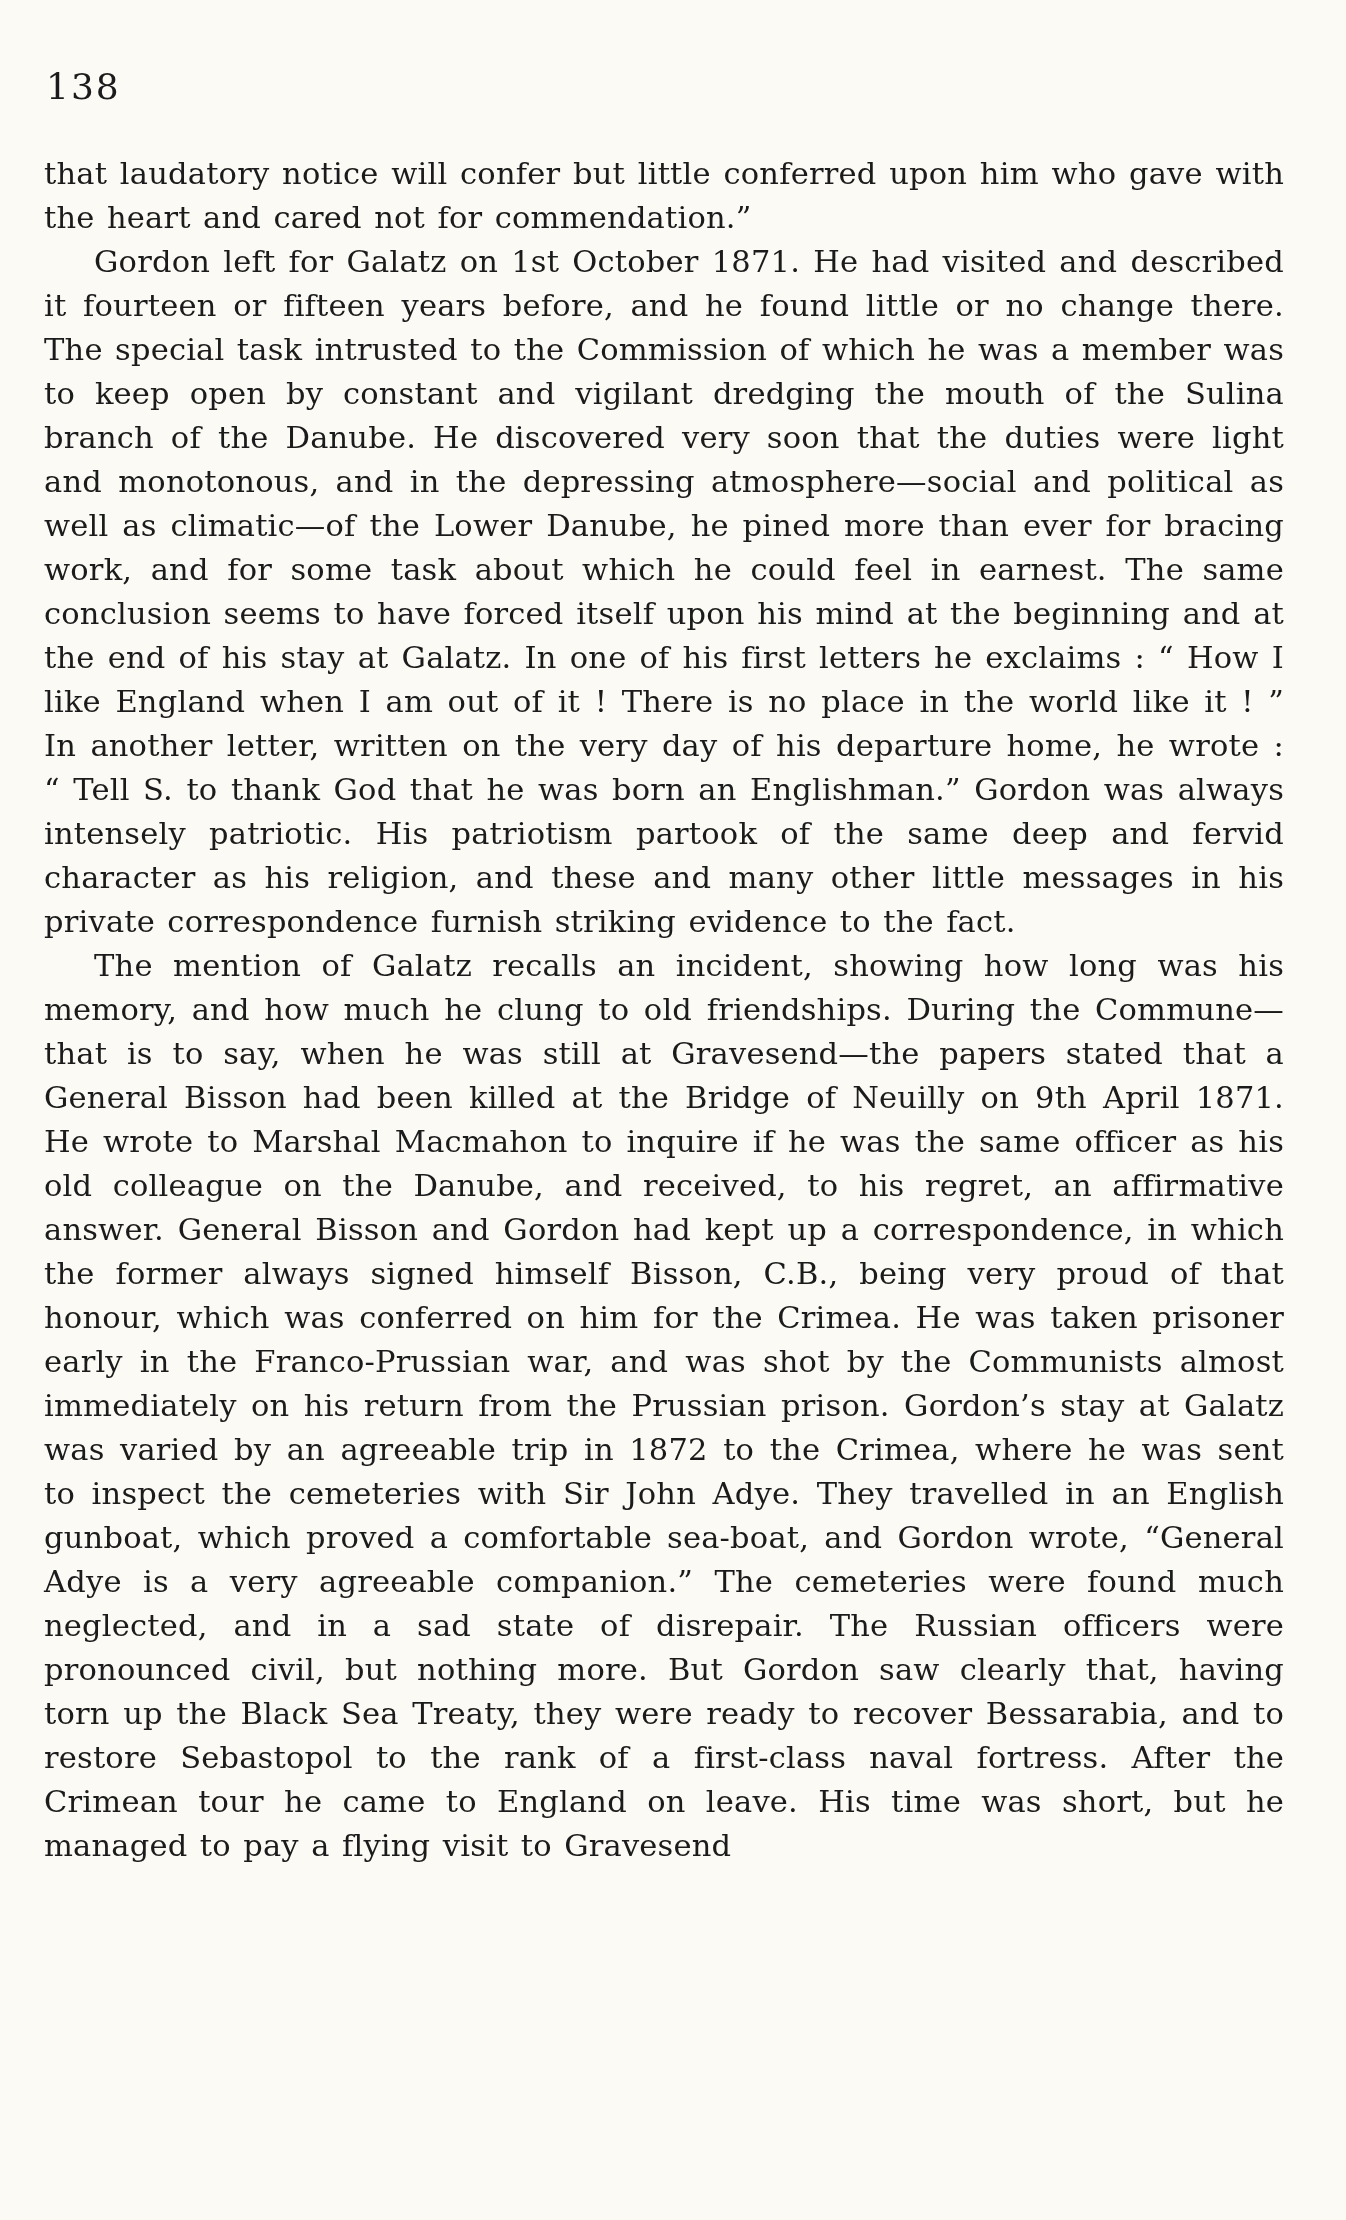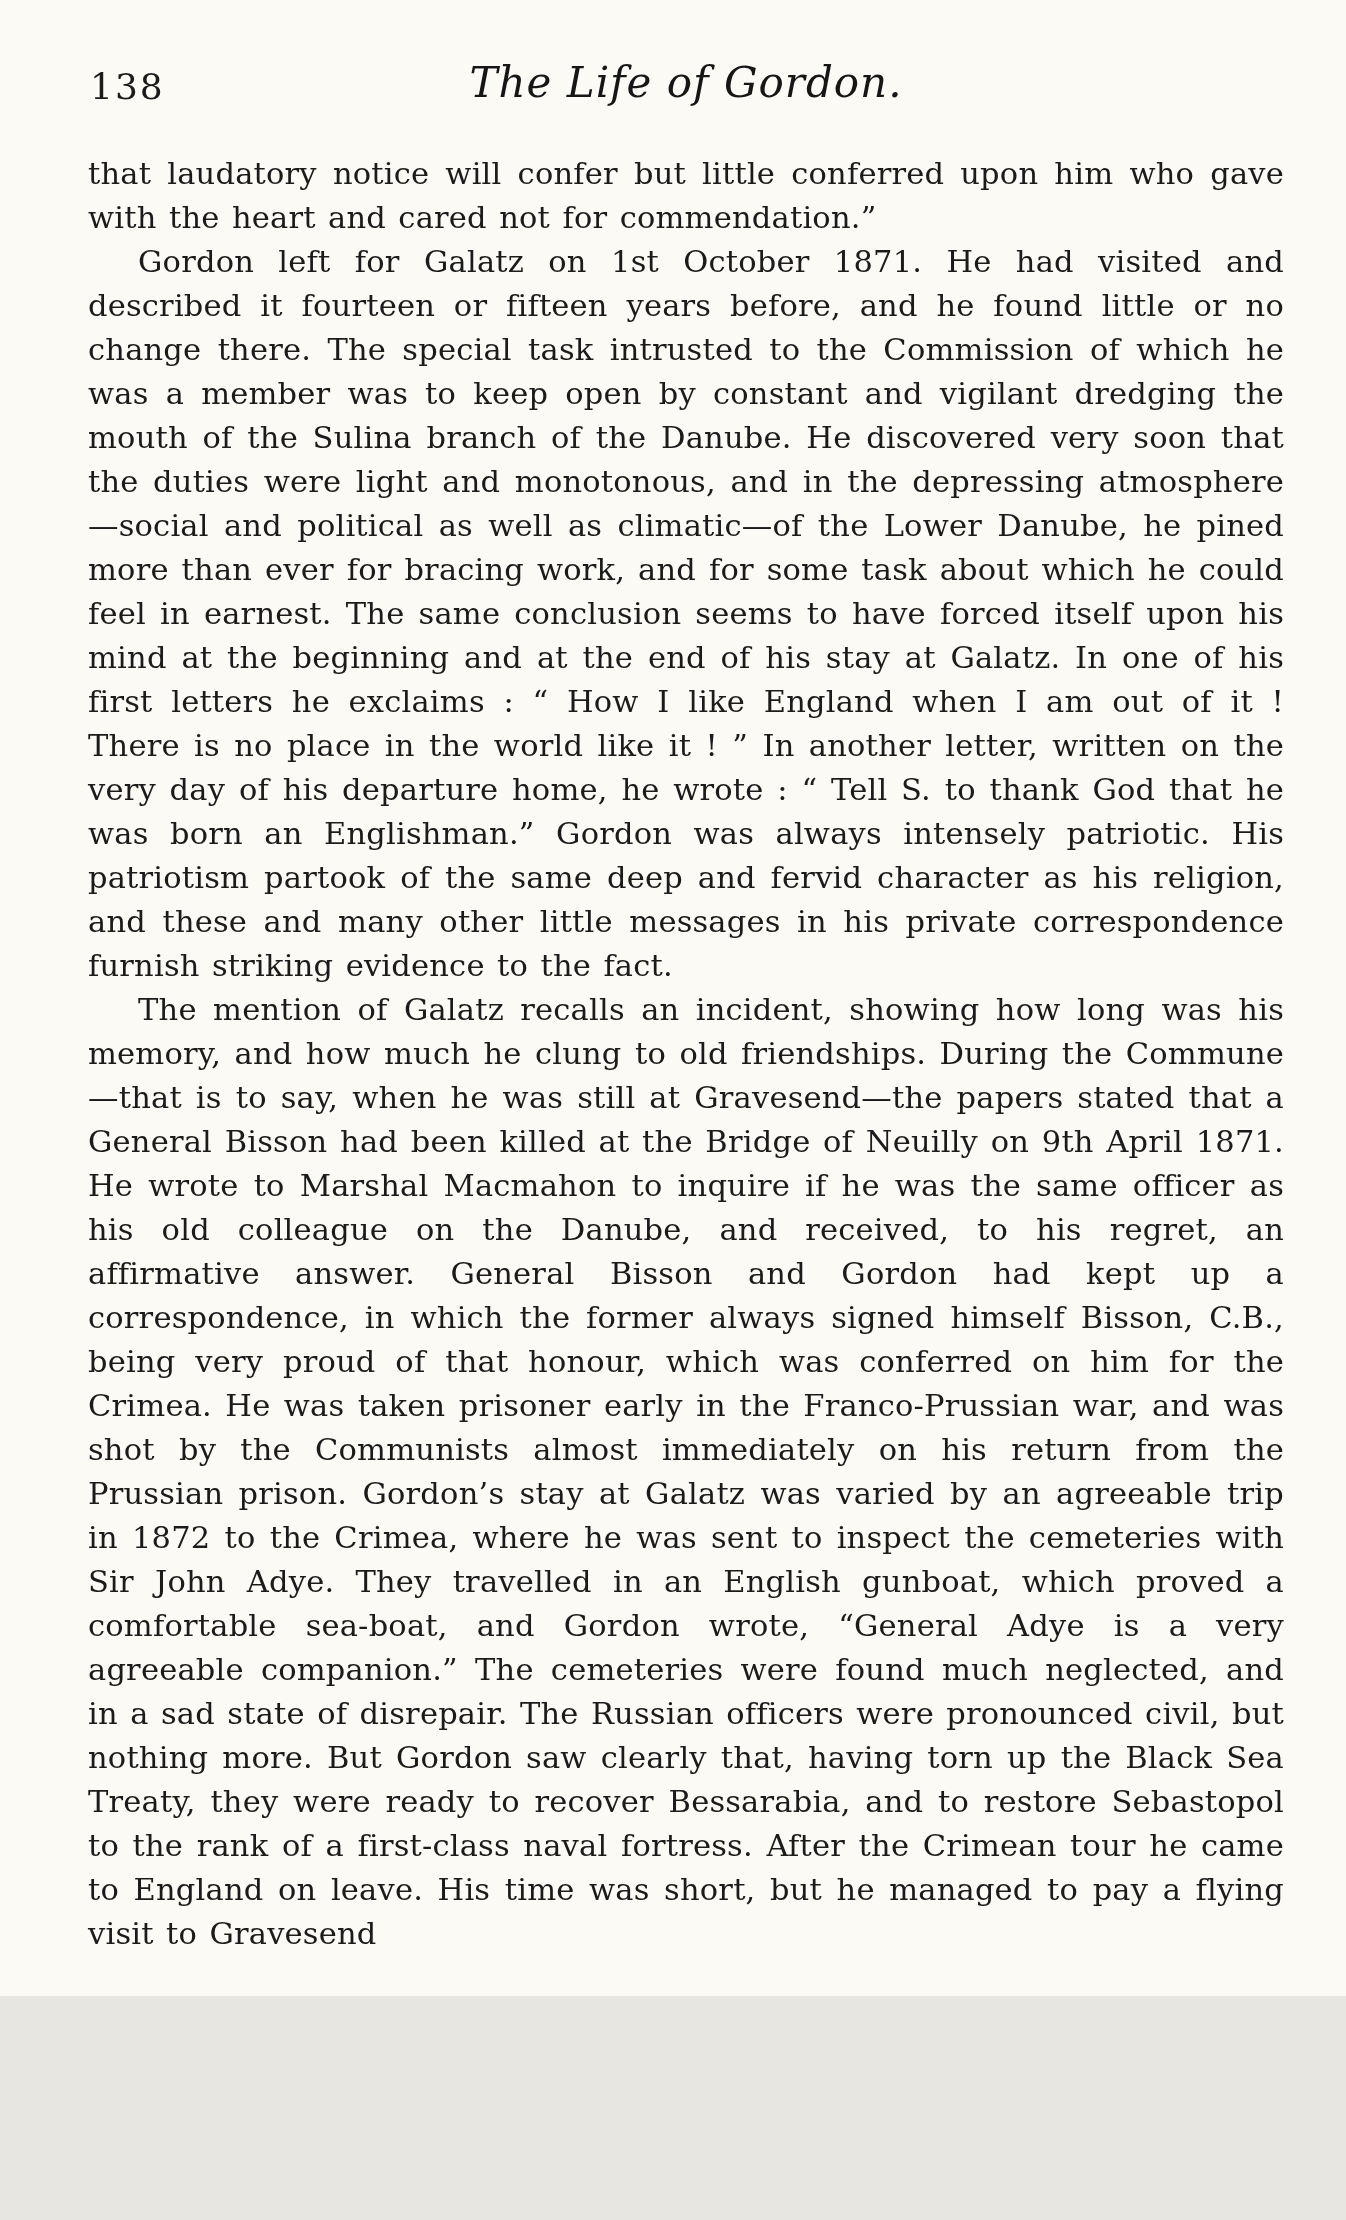--- a/index.html
+++ b/index.html
@@ -3,27 +3,27 @@
 <meta charset="utf-8">
 <style>
   html, body {
     margin: 0;
     padding: 0;
     background: #e8e6e0;
   }
   .page {
     position: relative;
     width: 1346px;
-    height: 1996px;
+    height: 2220px;
     margin: 0 auto;
     box-sizing: border-box;
     background: #fbfaf5;
     color: #1b1b1b;
     font-family: "DejaVu Serif", "Liberation Serif", serif;
-    padding: 58px 62px 40px 88px;
+    padding: 58px 62px 40px 44px;
     overflow: hidden;
   }
   .page-header {
     position: relative;
     height: 64px;
     margin-bottom: 30px;
   }
   .page-number {
     position: absolute;
     left: 2px;
@@ -57,21 +57,20 @@
   .para.no-indent {
     text-indent: 0;
   }
 </style>
 </head>
 <body>
 
 <div class="page">
   <header class="page-header">
     <span class="page-number">138</span>
-    <span class="running-title">The Life of Gordon.</span>
   </header>
 
   <main class="page-body">
     <p class="para no-indent">that laudatory notice will confer but little conferred upon him who gave with the heart and cared not for commendation.”</p>
     <p class="para">Gordon left for Galatz on 1st October 1871.  He had visited and described it fourteen or fifteen years before, and he found little or no change there.  The special task intrusted to the Commission of which he was a member was to keep open by constant and vigilant dredging the mouth of the Sulina branch of the Danube.  He discovered very soon that the duties were light and monotonous, and in the depressing atmosphere—social and political as well as climatic—of the Lower Danube, he pined more than ever for bracing work, and for some task about which he could feel in earnest.  The same conclusion seems to have forced itself upon his mind at the beginning and at the end of his stay at Galatz.  In one of his first letters he exclaims : “ How I like England when I am out of it !  There is no place in the world like it ! ” In another letter, written on the very day of his departure home, he wrote :  “ Tell S. to thank God that he was born an Englishman.”  Gordon was always intensely patriotic.  His patriotism partook of the same deep and fervid character as his religion, and these and many other little messages in his private correspondence furnish striking evidence to the fact.</p>
     <p class="para">The mention of Galatz recalls an incident, showing how long was his memory, and how much he clung to old friendships.  During the Commune—that is to say, when he was still at Gravesend—the papers stated that a General Bisson had been killed at the Bridge of Neuilly on 9th April 1871.  He wrote to Marshal Macmahon to inquire if he was the same officer as his old colleague on the Danube, and received, to his regret, an affirmative answer.  General Bisson and Gordon had kept up a correspondence, in which the former always signed himself Bisson, C.B., being very proud of that honour, which was conferred on him for the Crimea.  He was taken prisoner early in the Franco-Prussian war, and was shot by the Communists almost immediately on his return from the Prussian prison.  Gordon’s stay at Galatz was varied by an agreeable trip in 1872 to the Crimea, where he was sent to inspect the cemeteries with Sir John Adye.  They travelled in an English gunboat, which proved a comfortable sea-boat, and Gordon wrote, “General Adye is a very agreeable companion.”  The cemeteries were found much neglected, and in a sad state of disrepair.  The Russian officers were pronounced civil, but nothing more.  But Gordon saw clearly that, having torn up the Black Sea Treaty, they were ready to recover Bessarabia, and to restore Sebastopol to the rank of a first-class naval fortress.  After the Crimean tour he came to England on leave.  His time was short, but he managed to pay a flying visit to Gravesend</p>
   </main>
 </div>
 
 </body></html>

